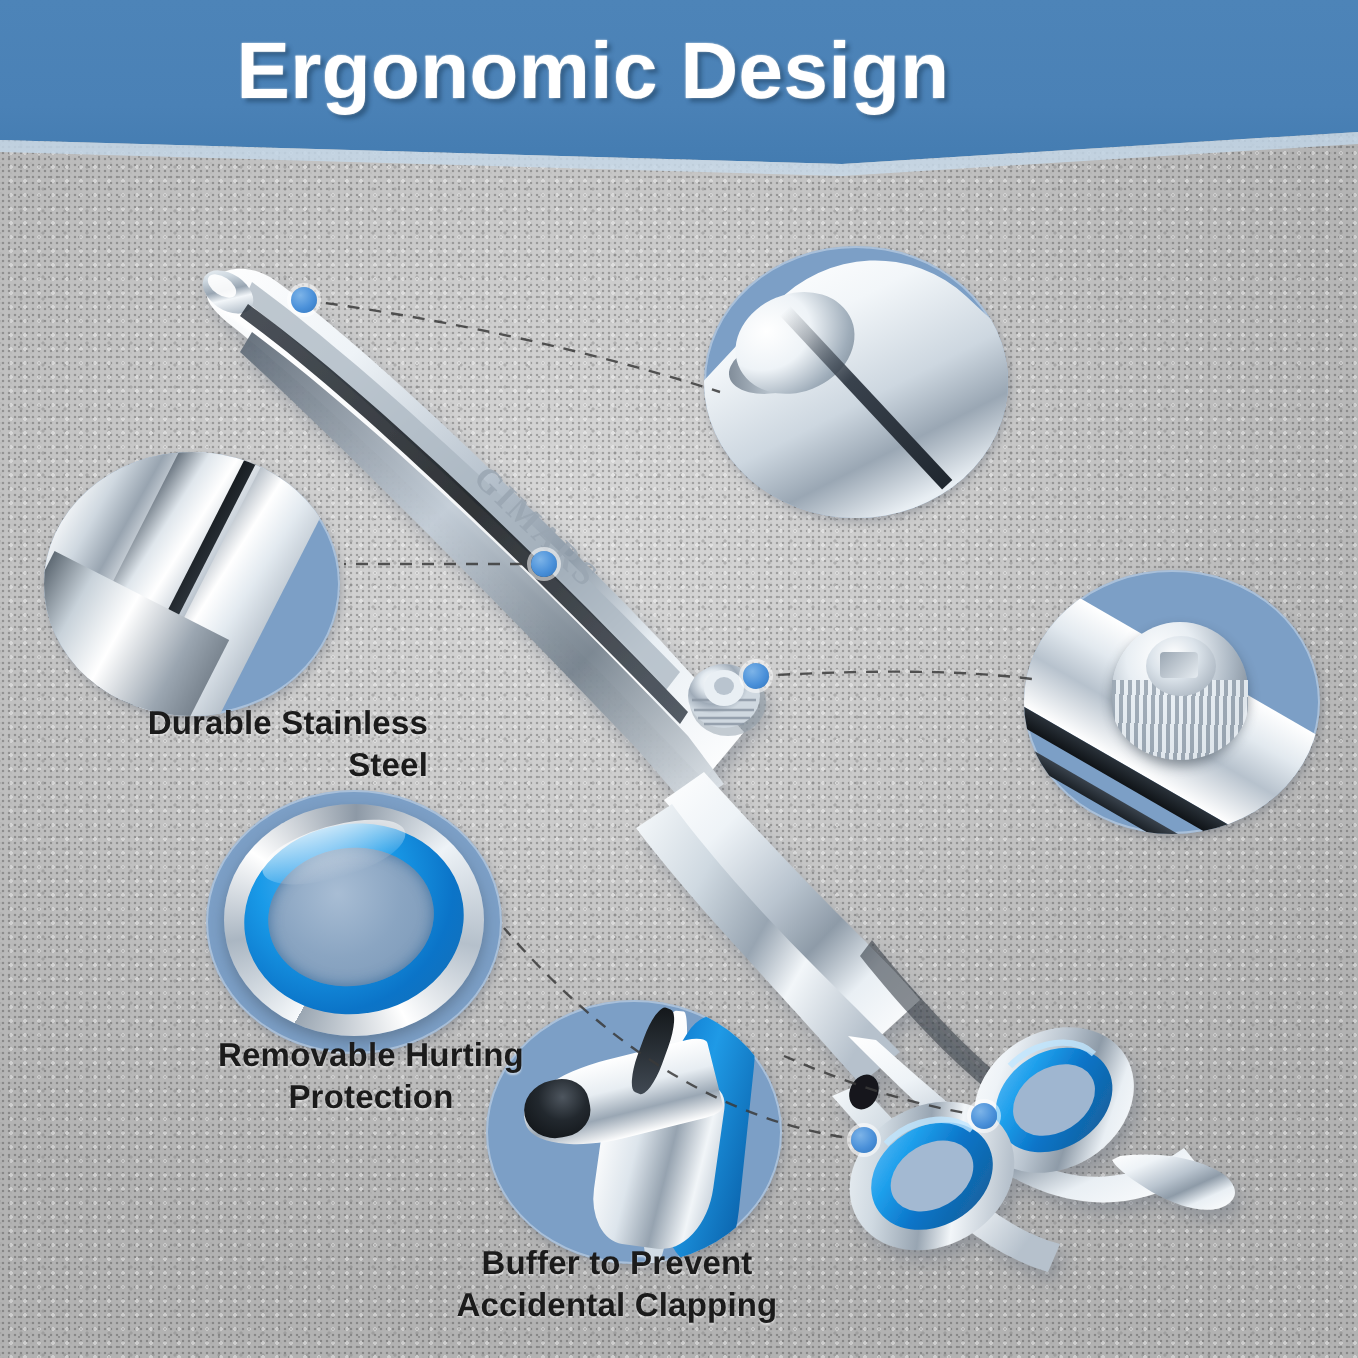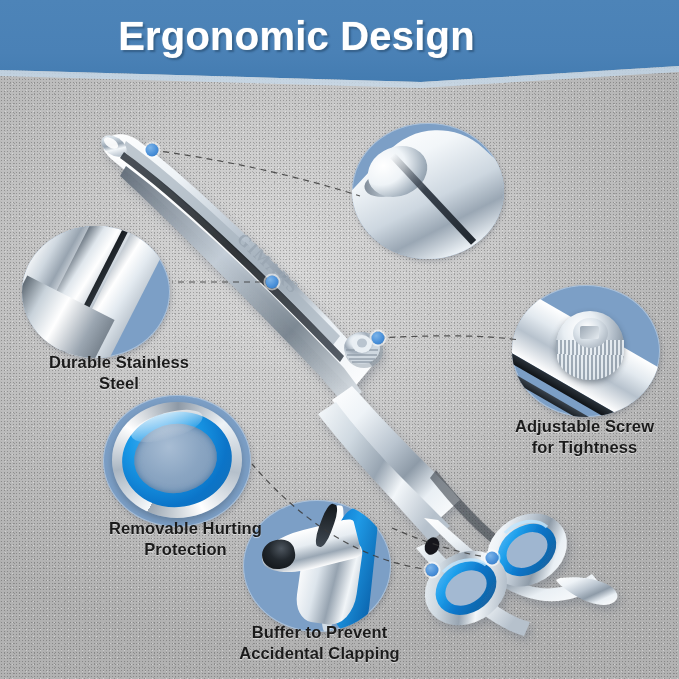--- a/index.html
+++ b/index.html
@@ -238,24 +238,24 @@
   }
 
   
   .label{
     position:absolute;text-align:center;color:#1b1b1b;
     font-size:16.5px;font-weight:700;line-height:1.30;
     letter-spacing:.1px;white-space:pre-line;
     text-shadow:0 1px 1px rgba(255,255,255,.55);
   }
   #l-tip{left:333px;top:257px;width:200px;}
-  #l-blades{left:12px;top:352px;width:214px;}
+  #l-blades{left:0px;top:352px;width:214px;text-align:right;}
   #l-screw{left:490px;top:416px;width:189px;}
   #l-ring{left:78px;top:518px;width:215px;}
-  #l-buffer{left:212px;top:622px;width:215px;text-align:center;}
+  #l-buffer{left:201px;top:622px;width:215px;text-align:center;}
 </style>
 </head>
 <body>
 
 <div class="stage">
 
   <div class="bg-base"></div>
   <div class="bg-noise"></div>
   <div class="bg-noise2"></div>
 
@@ -471,20 +471,18 @@
   <div class="dot" style="left:378px;top:338px;"></div>
   <div class="dot" style="left:432px;top:570px;"></div>
   <div class="dot" style="left:492px;top:558px;"></div>
 
   <div class="header"></div>
   <div class="header-edge"></div>
   <div class="header-title">Ergonomic Design</div>
 
   <div class="label" id="l-blades">Durable Stainless
 Steel</div>
-  <div class="label" id="l-screw">Adjustable Screw
-for Tightness</div>
   <div class="label" id="l-ring">Removable Hurting
 Protection</div>
   <div class="label" id="l-buffer">Buffer to Prevent
 Accidental Clapping</div>
 
 </div>
 
 </body></html>

